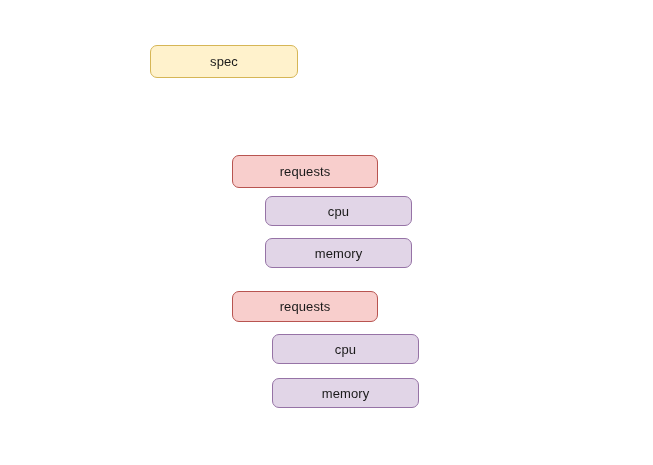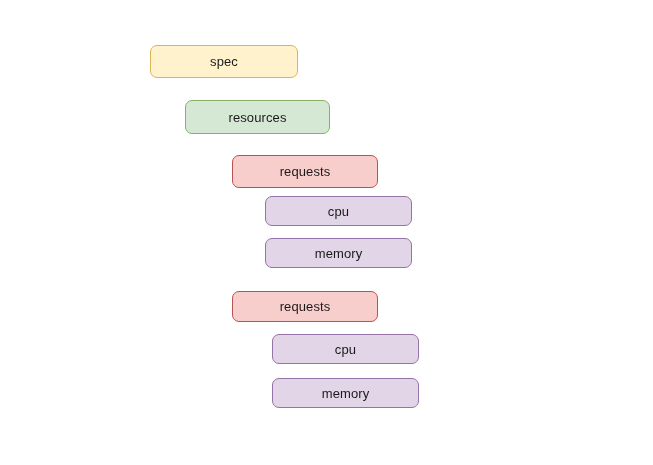--- a/index.html
+++ b/index.html
@@ -40,23 +40,20 @@
     display: block;
   }
 </style>
 </head>
 <body style="background: rgb(255, 255, 255);">
 
 <div id="canvas" style="background: rgb(255, 255, 255);">
     <div class="node" style="left: 150px; top: 45px; width: 148px; height: 33px; background: rgb(255, 242, 204); border-color: rgb(214, 182, 86); color: rgb(26, 26, 26);">
       <span class="node-label">spec</span>
     </div>
-    <div class="node" style="left: 185px; top: 100px; width: 145px; height: 34px; background: rgb(213, 232, 212); border-color: rgb(130, 179, 102); color: rgb(26, 26, 26);">
-      <span class="node-label">resources</span>
-    </div>
     <div class="node" style="left: 232px; top: 155px; width: 146px; height: 33px; background: rgb(248, 206, 204); border-color: rgb(184, 84, 80); color: rgb(26, 26, 26);">
       <span class="node-label">requests</span>
     </div>
     <div class="node" style="left: 265px; top: 196px; width: 147px; height: 30px; background: rgb(225, 213, 231); border-color: rgb(150, 115, 166); color: rgb(26, 26, 26);">
       <span class="node-label">cpu</span>
     </div>
     <div class="node" style="left: 265px; top: 238px; width: 147px; height: 30px; background: rgb(225, 213, 231); border-color: rgb(150, 115, 166); color: rgb(26, 26, 26);">
       <span class="node-label">memory</span>
     </div>
     <div class="node" style="left: 232px; top: 291px; width: 146px; height: 31px; background: rgb(248, 206, 204); border-color: rgb(184, 84, 80); color: rgb(26, 26, 26);">

